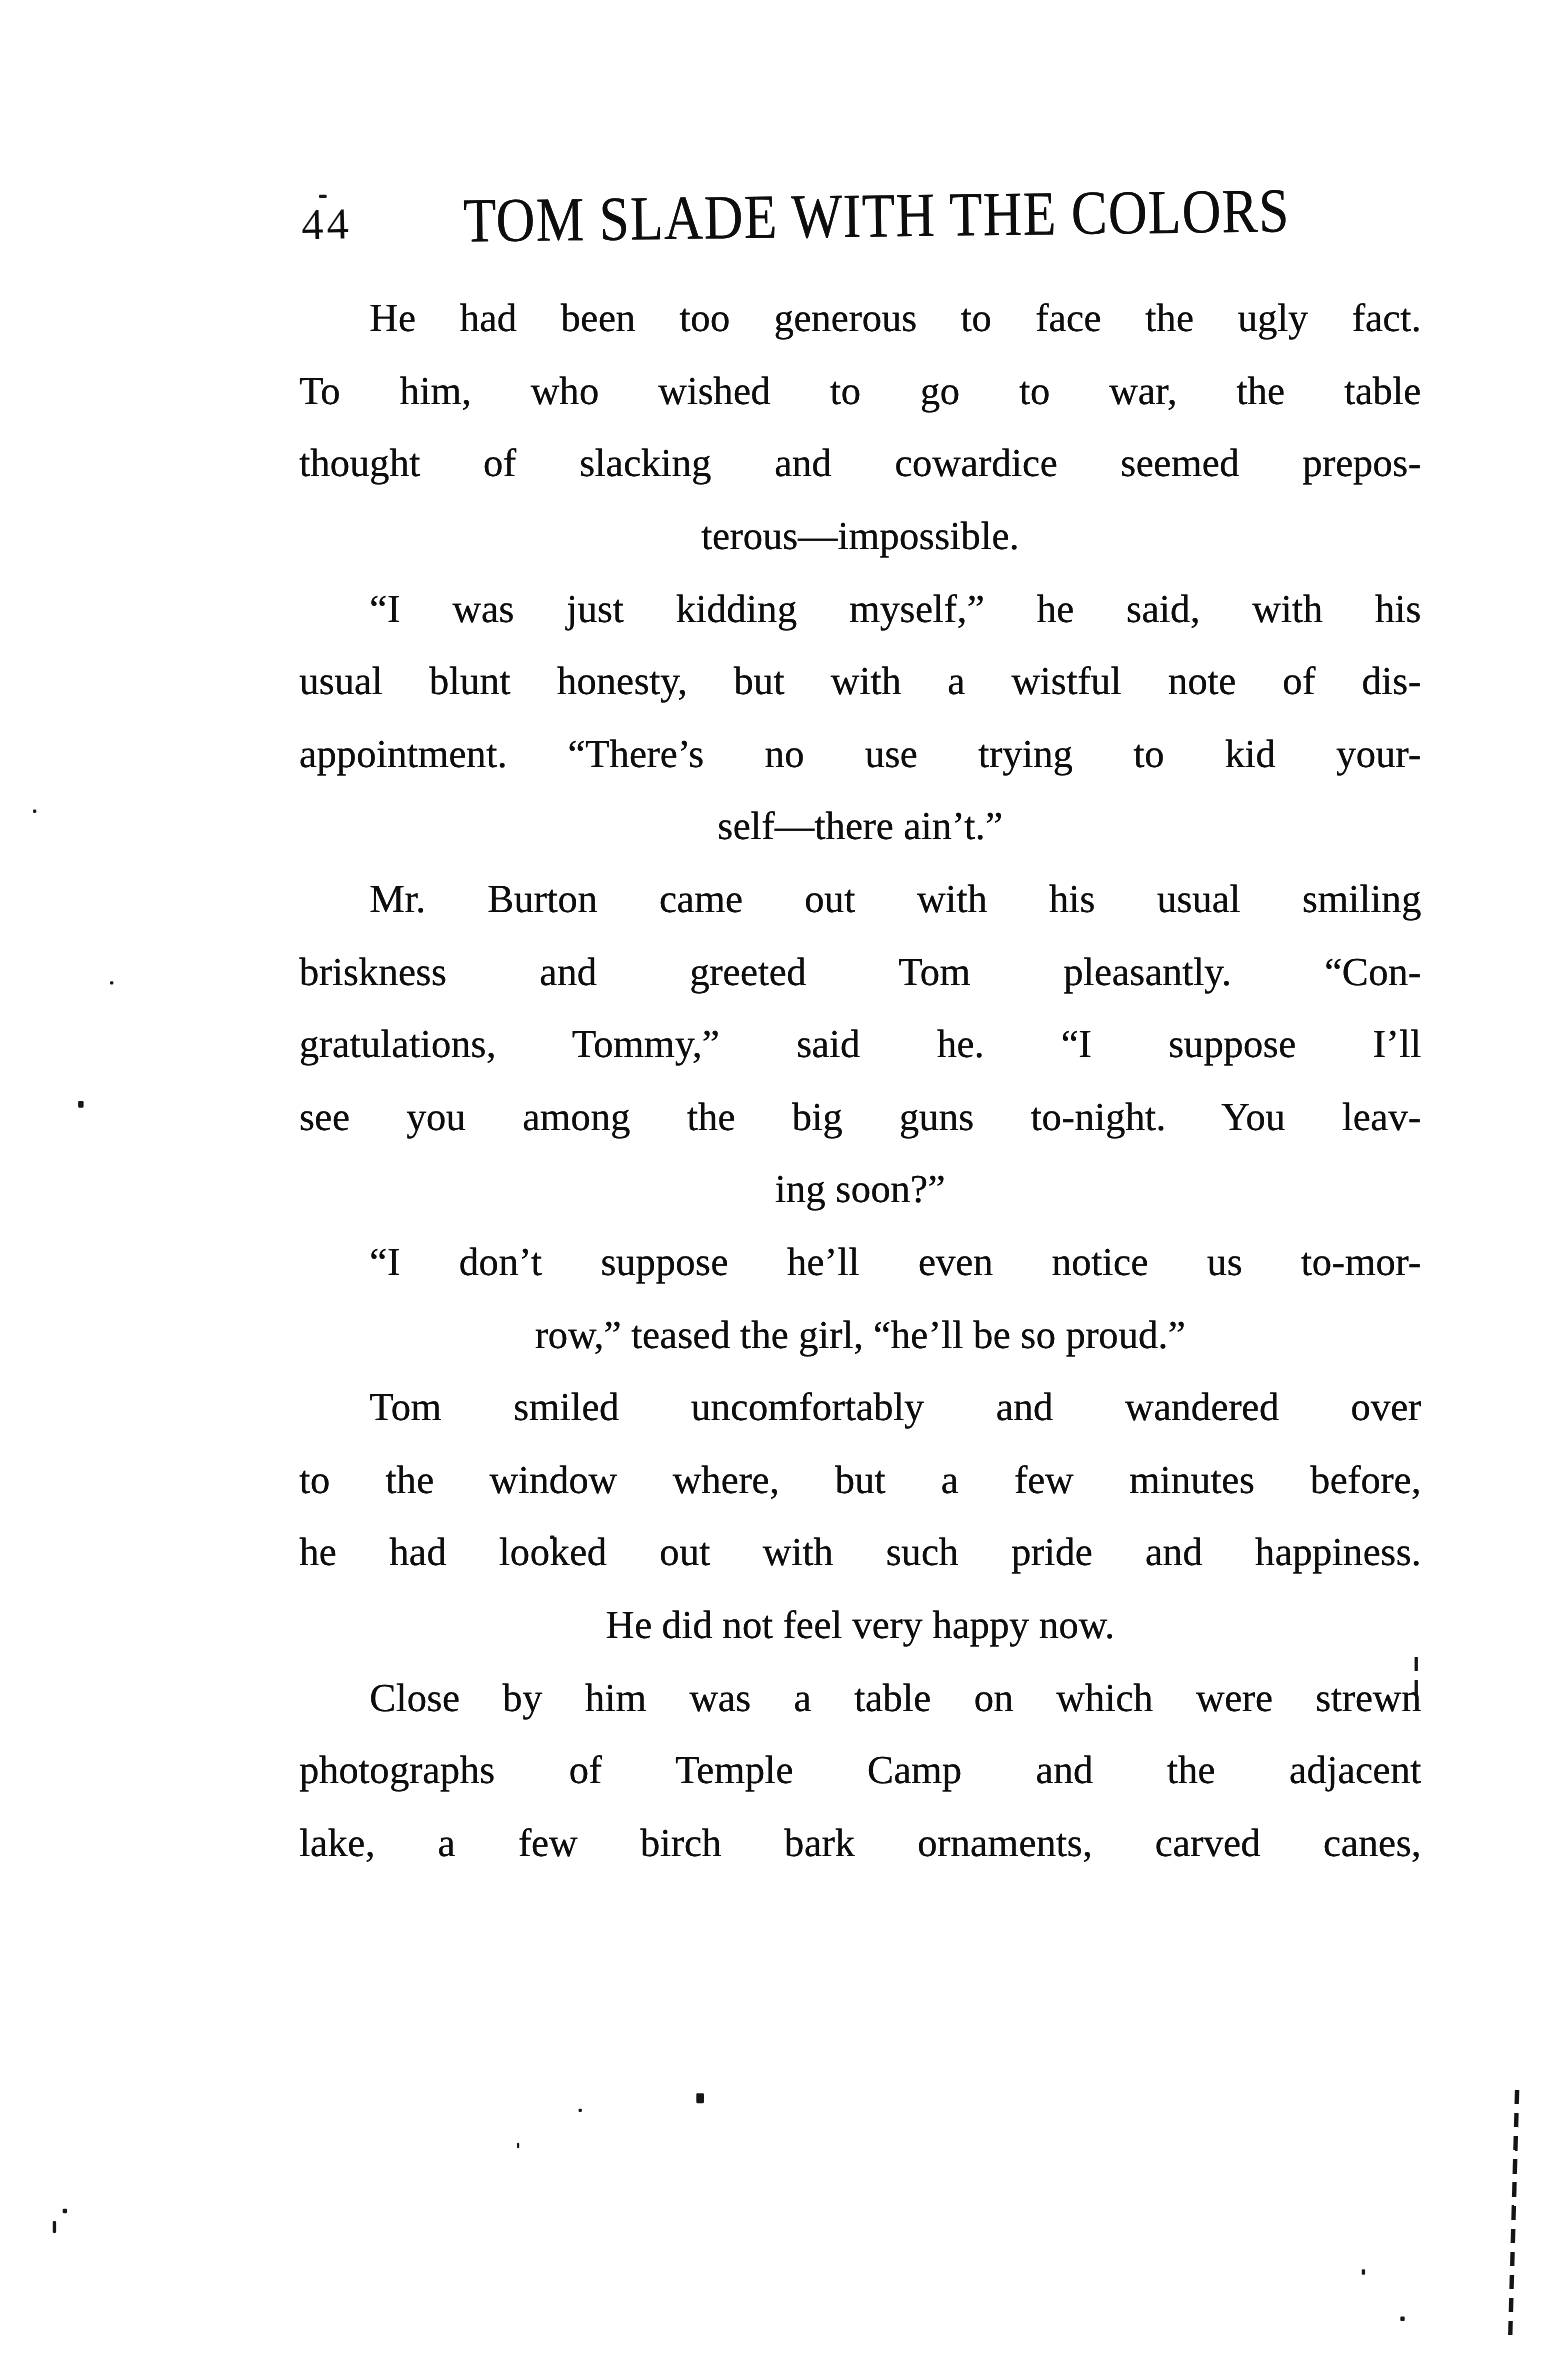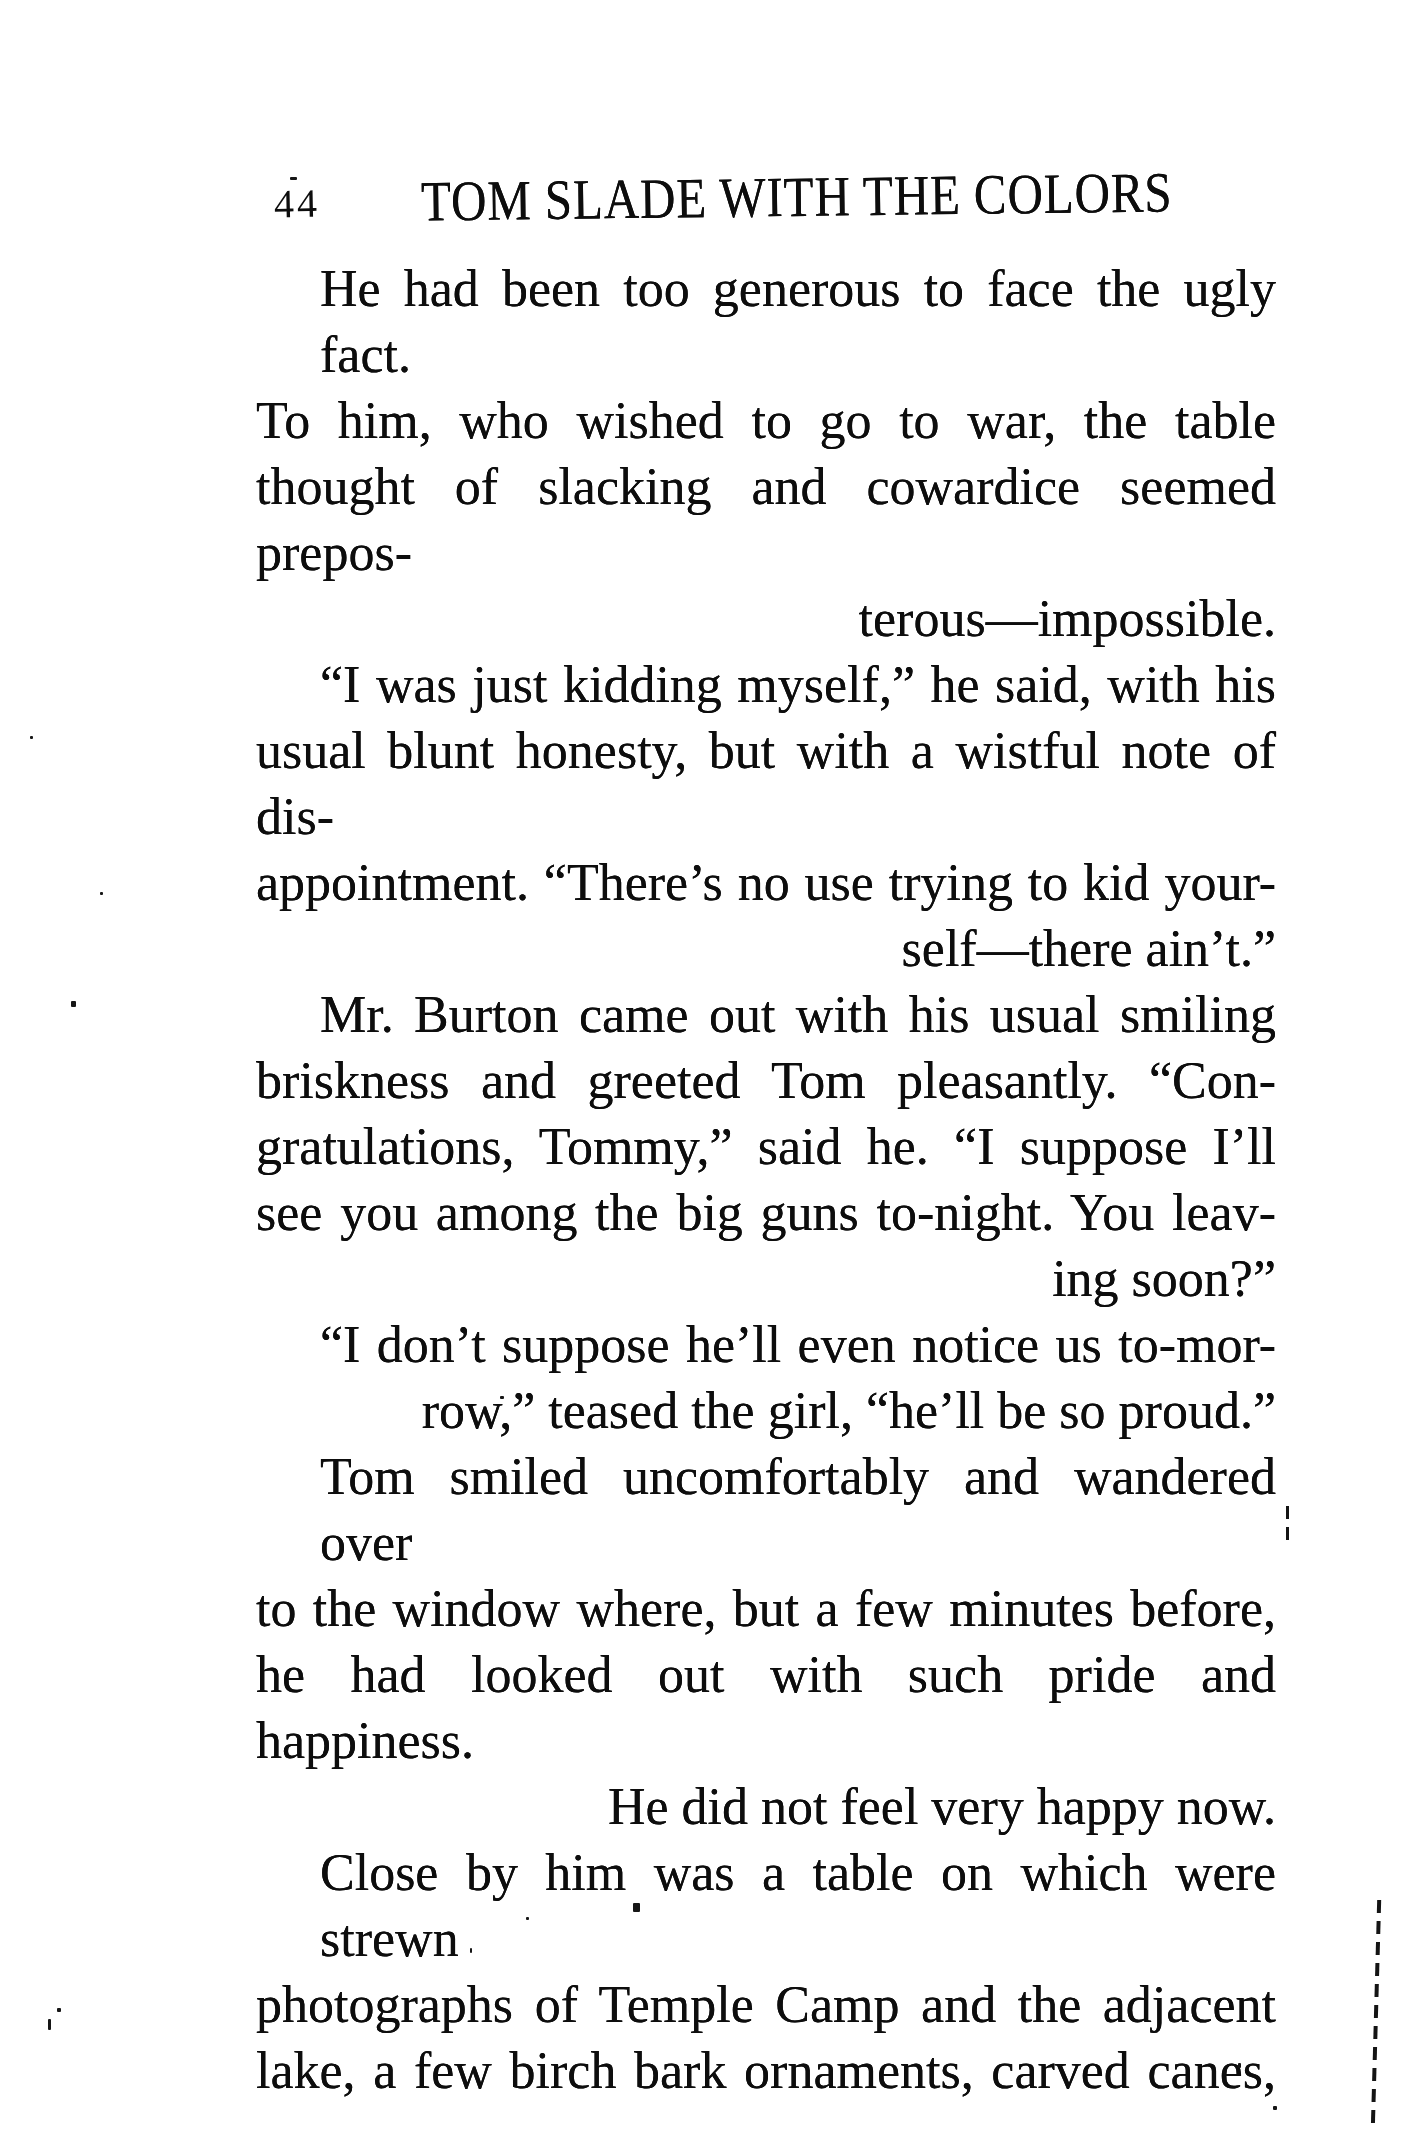--- a/index.html
+++ b/index.html
@@ -29,25 +29,25 @@
     display:inline-block;
     font-size:57px;
     letter-spacing:1px;
     white-space:nowrap;
     transform:scaleX(0.86);
     transform-origin:center;
     text-shadow:0 0 0.6px currentColor;
   }
   
   .bodycol{
-    position:absolute;left:256px;top:256px;width:1020px;
-    font-size:52px;line-height:66px;
+    position:absolute;left:272px;top:256px;width:1020px;
+    font-size:36px;line-height:66px;
     text-shadow:0 0 0.5px currentColor;
   }
-  .line{text-align:right;}
+  .line{text-align:center;}
   .line.just{text-align:justify;text-align-last:justify;}
   .line.indent{padding-left:64px;}
   .it{}
   
   .dashline{
     position:absolute;
     background:repeating-linear-gradient(to bottom,#141414 0 13px,transparent 13px 21px);
   }
   .speck{position:absolute;background:#161616;border-radius:1px;}
 </style>

